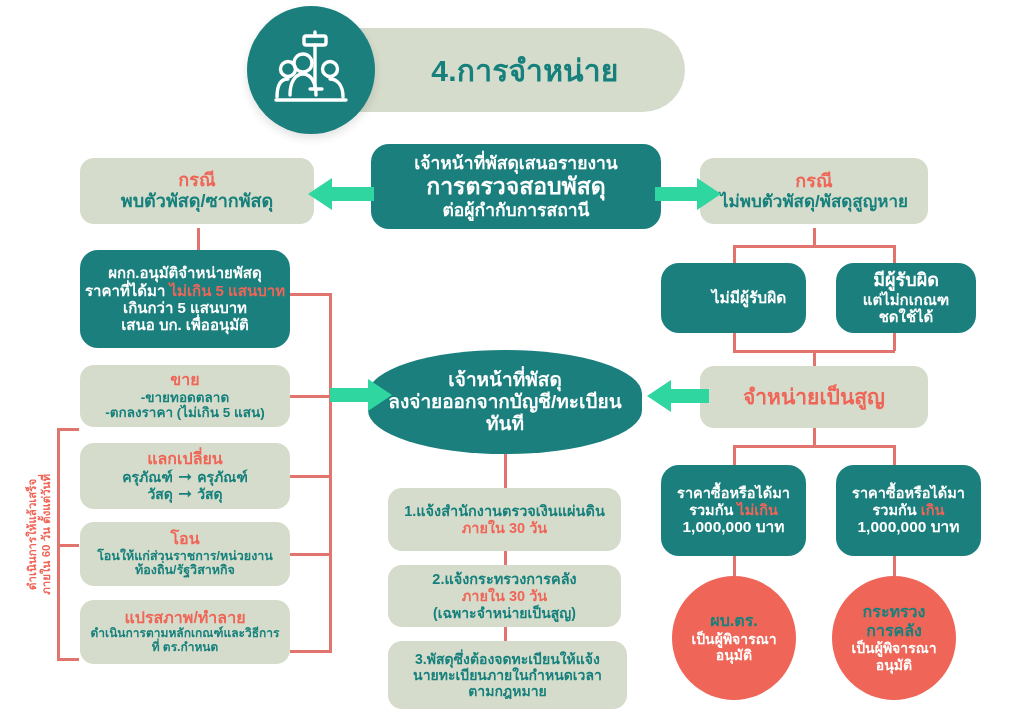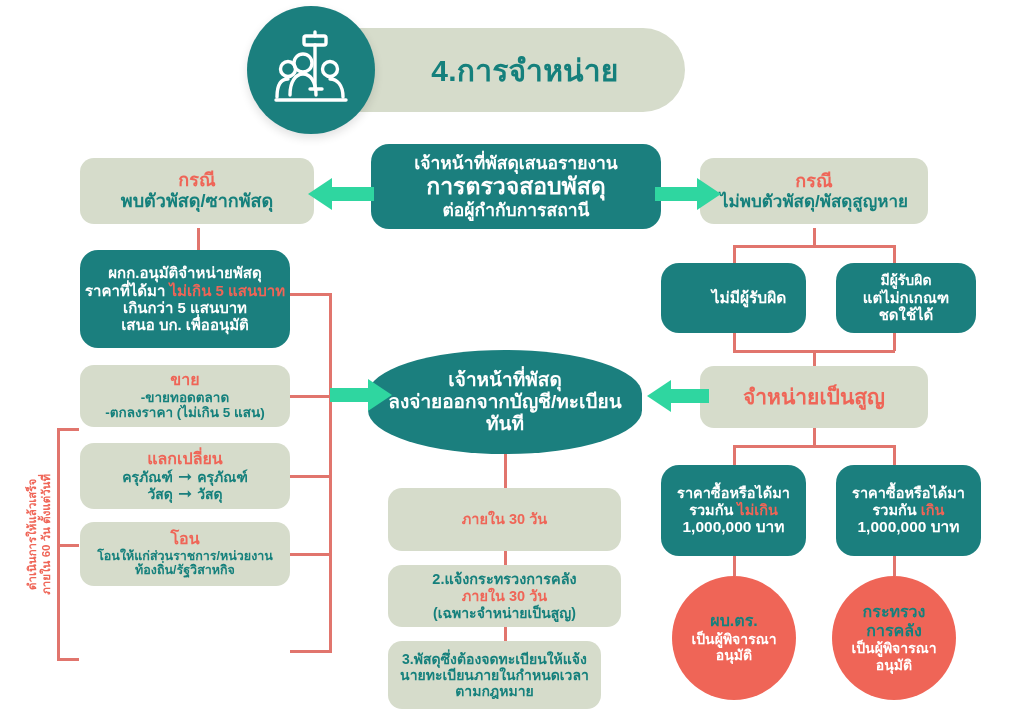--- a/index.html
+++ b/index.html
@@ -202,54 +202,60 @@
       <span class="t-teal bold" style="font-size:14px">วัสดุ</span>
     </span>
   </div>
 
   <div class="node sage" style="left:80px;top:522px;width:210px;height:64px;">
     <span class="ln t-salmon bold" style="font-size:16px">โอน</span>
     <span class="ln t-teal bold" style="font-size:12.5px">โอนให้แก่ส่วนราชการ/หน่วยงาน</span>
     <span class="ln t-teal bold" style="font-size:12.5px">ท้องถิ่น/รัฐวิสาหกิจ</span>
   </div>
 
+  <div class="node sage" style="left:80px;top:600px;width:210px;height:64px;">
+    <span class="ln t-salmon bold" style="font-size:16px">แปรสภาพ/ทำลาย</span>
+    <span class="ln t-teal bold" style="font-size:12px">ดำเนินการตามหลักเกณฑ์และวิธีการ</span>
+    <span class="ln t-teal bold" style="font-size:12px">ที่ ตร.กำหนด</span>
+  </div>
 
   <div id="side-note">
     <span class="ln">ดำเนินการให้แล้วเสร็จ</span>
     <span class="ln">ภายใน 60 วัน ตั้งแต่วันที่</span>
   </div>
 
   <div class="node teal-oval" style="left:368px;top:350px;width:274px;height:104px;">
     <span class="ln t-white bold" style="font-size:19px">เจ้าหน้าที่พัสดุ</span>
     <span class="ln t-white bold" style="font-size:19px">ลงจ่ายออกจากบัญชี/ทะเบียน</span>
     <span class="ln t-white bold" style="font-size:19px">ทันที</span>
   </div>
 
   <div class="node sage" style="left:388px;top:488px;width:233px;height:63px;">
+    <span class="ln t-teal bold" style="font-size:14.5px">1.แจ้งสำนักงานตรวจเงินแผ่นดิน</span>
     <span class="ln t-salmon bold" style="font-size:14.5px">ภายใน 30 วัน</span>
   </div>
 
   <div class="node sage" style="left:388px;top:565px;width:233px;height:62px;">
     <span class="ln t-teal bold" style="font-size:14.5px">2.แจ้งกระทรวงการคลัง</span>
     <span class="ln t-salmon bold" style="font-size:14.5px">ภายใน 30 วัน</span>
     <span class="ln t-teal bold" style="font-size:14px">(เฉพาะจำหน่ายเป็นสูญ)</span>
   </div>
 
-  <div class="node sage" style="left:388px;top:641px;width:213px;height:68px;">
+  <div class="node sage" style="left:388px;top:641px;width:239px;height:68px;">
     <span class="ln t-teal bold" style="font-size:14px">3.พัสดุซึ่งต้องจดทะเบียนให้แจ้ง</span>
     <span class="ln t-teal bold" style="font-size:14px">นายทะเบียนภายในกำหนดเวลา</span>
     <span class="ln t-teal bold" style="font-size:14px">ตามกฎหมาย</span>
   </div>
 
   <div class="node teal" style="left:661px;top:263px;width:145px;height:70px;padding-left:31px;">
     <span class="ln t-white bold" style="font-size:15.5px">ไม่มีผู้รับผิด</span>
   </div>
 
   <div class="node teal" style="left:836px;top:263px;width:140px;height:70px;">
-    <span class="ln t-white bold" style="font-size:14px">มีผู้รับผิด</span>
+    <span class="ln t-white bold" style="font-size:18px">มีผู้รับผิด</span>
     <span class="ln t-white bold" style="font-size:15px">แต่ไม่กเกณฑ</span>
     <span class="ln t-white bold" style="font-size:15px">ชดใช้ได้</span>
   </div>
 
   <div class="node sage" style="left:700px;top:366px;width:228px;height:62px;">
     <span class="ln t-salmon bold" style="font-size:21px">จำหน่ายเป็นสูญ</span>
   </div>
 
   <div class="node teal" style="left:661px;top:465px;width:145px;height:91px;">
     <span class="ln t-white bold" style="font-size:14.5px">ราคาซื้อหรือได้มา</span>

